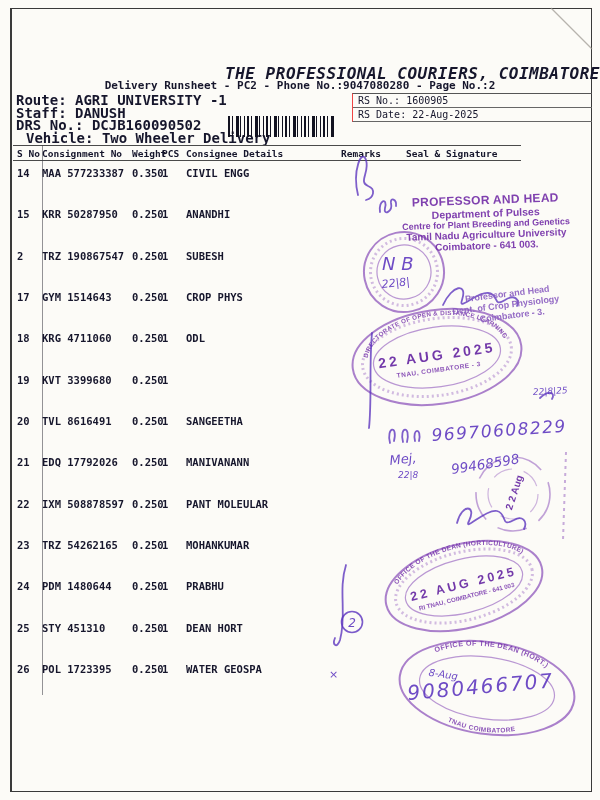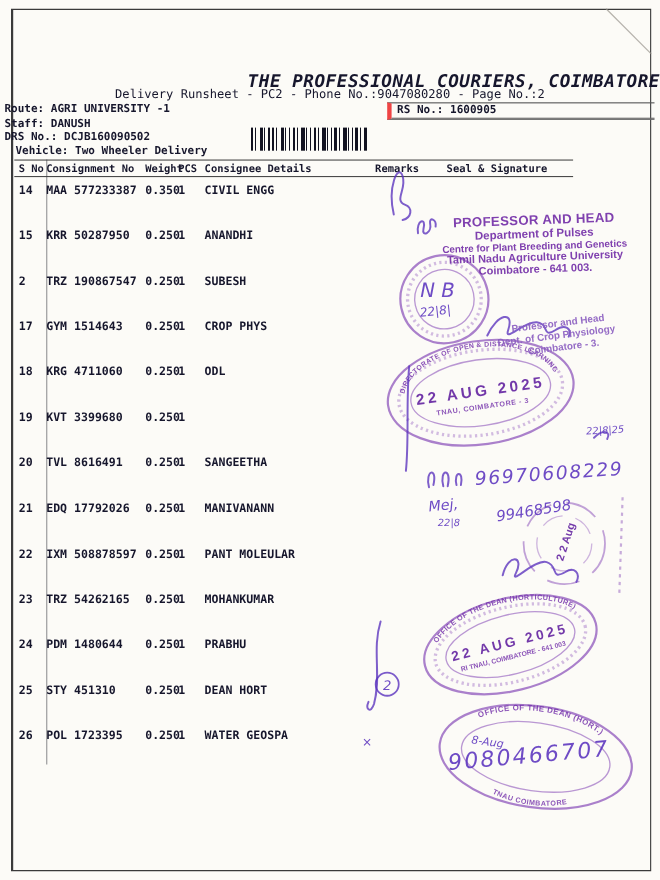--- a/index.html
+++ b/index.html
@@ -4,25 +4,25 @@
 <style>
   html,body{margin:0;padding:0;background:#e8e6e1;}
   .page{
     position:relative;width:600px;height:800px;background:#fcfbf7;
     overflow:hidden;
     font-family:"DejaVu Sans Mono","Liberation Mono",monospace;
     color:#16162c;
   }
   .frame{position:absolute;left:10px;top:8px;right:8px;bottom:8px;border:1px solid #3a3a3a;border-left-width:2px;}
   .doc-title{position:absolute;top:64px;left:0;right:0;text-align:right;font-size:16px;font-weight:bold;letter-spacing:.5px;font-style:italic;}
-  .doc-subtitle{position:absolute;top:79px;left:0;right:0;text-align:center;font-size:11px;font-weight:normal;}
-  .meta-left{position:absolute;top:94px;left:4px;font-size:10px;font-weight:bold;line-height:12.6px;}
+  .doc-subtitle{position:absolute;top:79px;left:0;right:0;text-align:center;font-size:11px;font-weight:bold;}
+  .meta-left{position:absolute;top:94px;left:16px;font-size:14px;font-weight:bold;line-height:12.6px;}
   .meta-left .indent{padding-left:10px;}
-  .meta-right{position:absolute;top:93px;left:352px;width:239px;font-size:10px;font-weight:bold;
-    border-top:1px solid #555;border-bottom:1px solid #666;border-left:4px solid #ef4444;}
+  .meta-right{position:absolute;top:93px;left:352px;width:239px;font-size:10px;font-weight:normal;
+    border-top:1px solid #555;border-bottom:1px solid #666;border-left:1px solid #ef4444;}
   .meta-right .mrow{padding:1px 0 1px 5px;}
   .meta-right .mrow:first-child{border-bottom:1px solid #666;}
   .barcode{position:absolute;top:116px;left:228px;width:106px;height:21px;
     background:repeating-linear-gradient(90deg,#121220 0 2px,transparent 2px 4px,#121220 4px 5px,transparent 5px 8px,#121220 8px 11px,transparent 11px 12px,#121220 12px 13px,transparent 13px 16px,#121220 16px 17px,transparent 17px 19px);}
   .thead{position:absolute;top:145px;left:13px;width:508px;height:16px;
     border-top:1px solid #4a4a4a;border-bottom:1px solid #4a4a4a;
     display:grid;grid-template-columns:25px 90px 30px 24px 155px 65px auto;
     padding-left:4px;box-sizing:border-box;font-size:9.5px;font-weight:bold;align-items:center;}
   .tbody{position:absolute;top:161px;left:13px;width:579px;display:grid;grid-auto-rows:41.35px;}
   .trow{display:grid;grid-template-columns:25px 90px 30px 24px 155px 65px auto;
@@ -64,20 +64,21 @@
 
   <div class="meta-left">
     <div><span>Route:</span> <span>AGRI UNIVERSITY -1</span></div>
     <div><span>Staff:</span> <span>DANUSH</span></div>
     <div><span>DRS No.:</span> <span>DCJB160090502</span></div>
     <div class="indent"><span>Vehicle:</span> <span>Two Wheeler Delivery</span></div>
   </div>
 
   <div class="meta-right">
     <div class="mrow"><span>RS No.:</span> <span>1600905</span></div>
+    <div class="mrow"><span>RS Date:</span> <span>22-Aug-2025</span></div>
   </div>
 
   <div class="barcode"></div>
 
   <div class="thead">
     <span>S No</span>
     <span>Consignment No</span>
     <span>Weight</span>
     <span>PCS</span>
     <span>Consignee Details</span>

